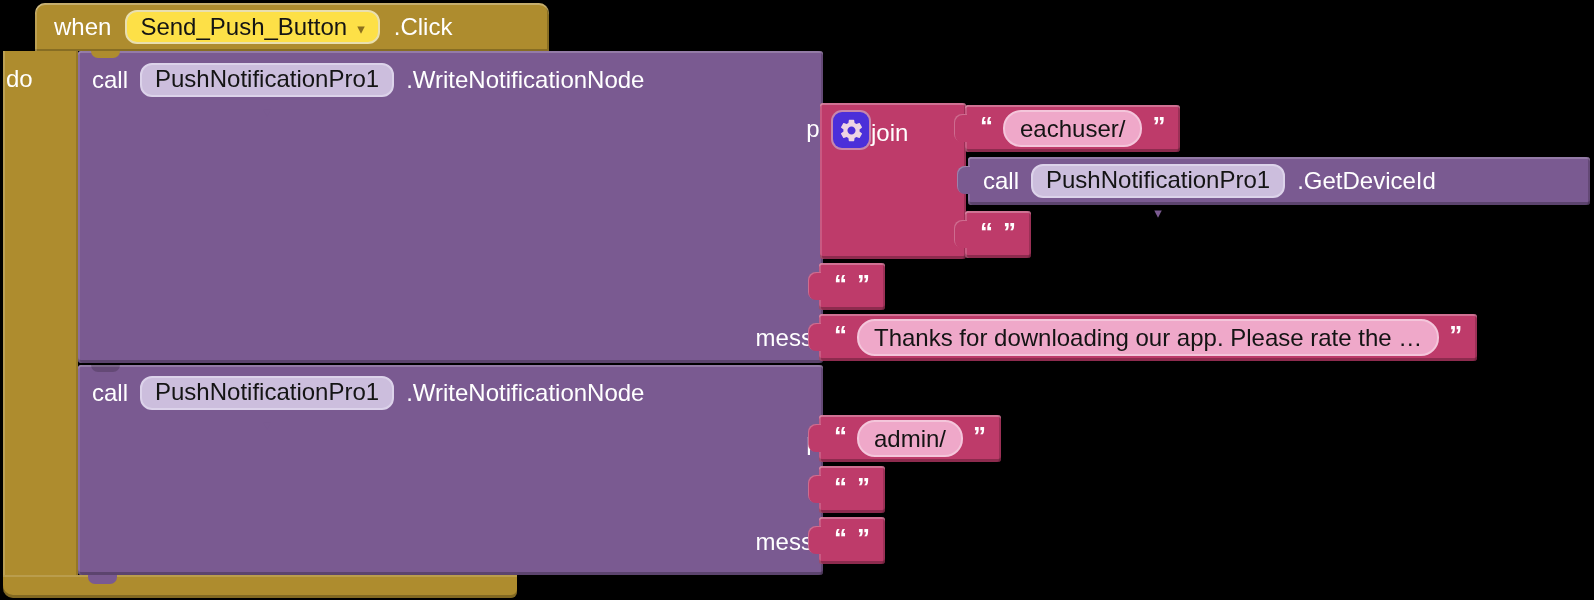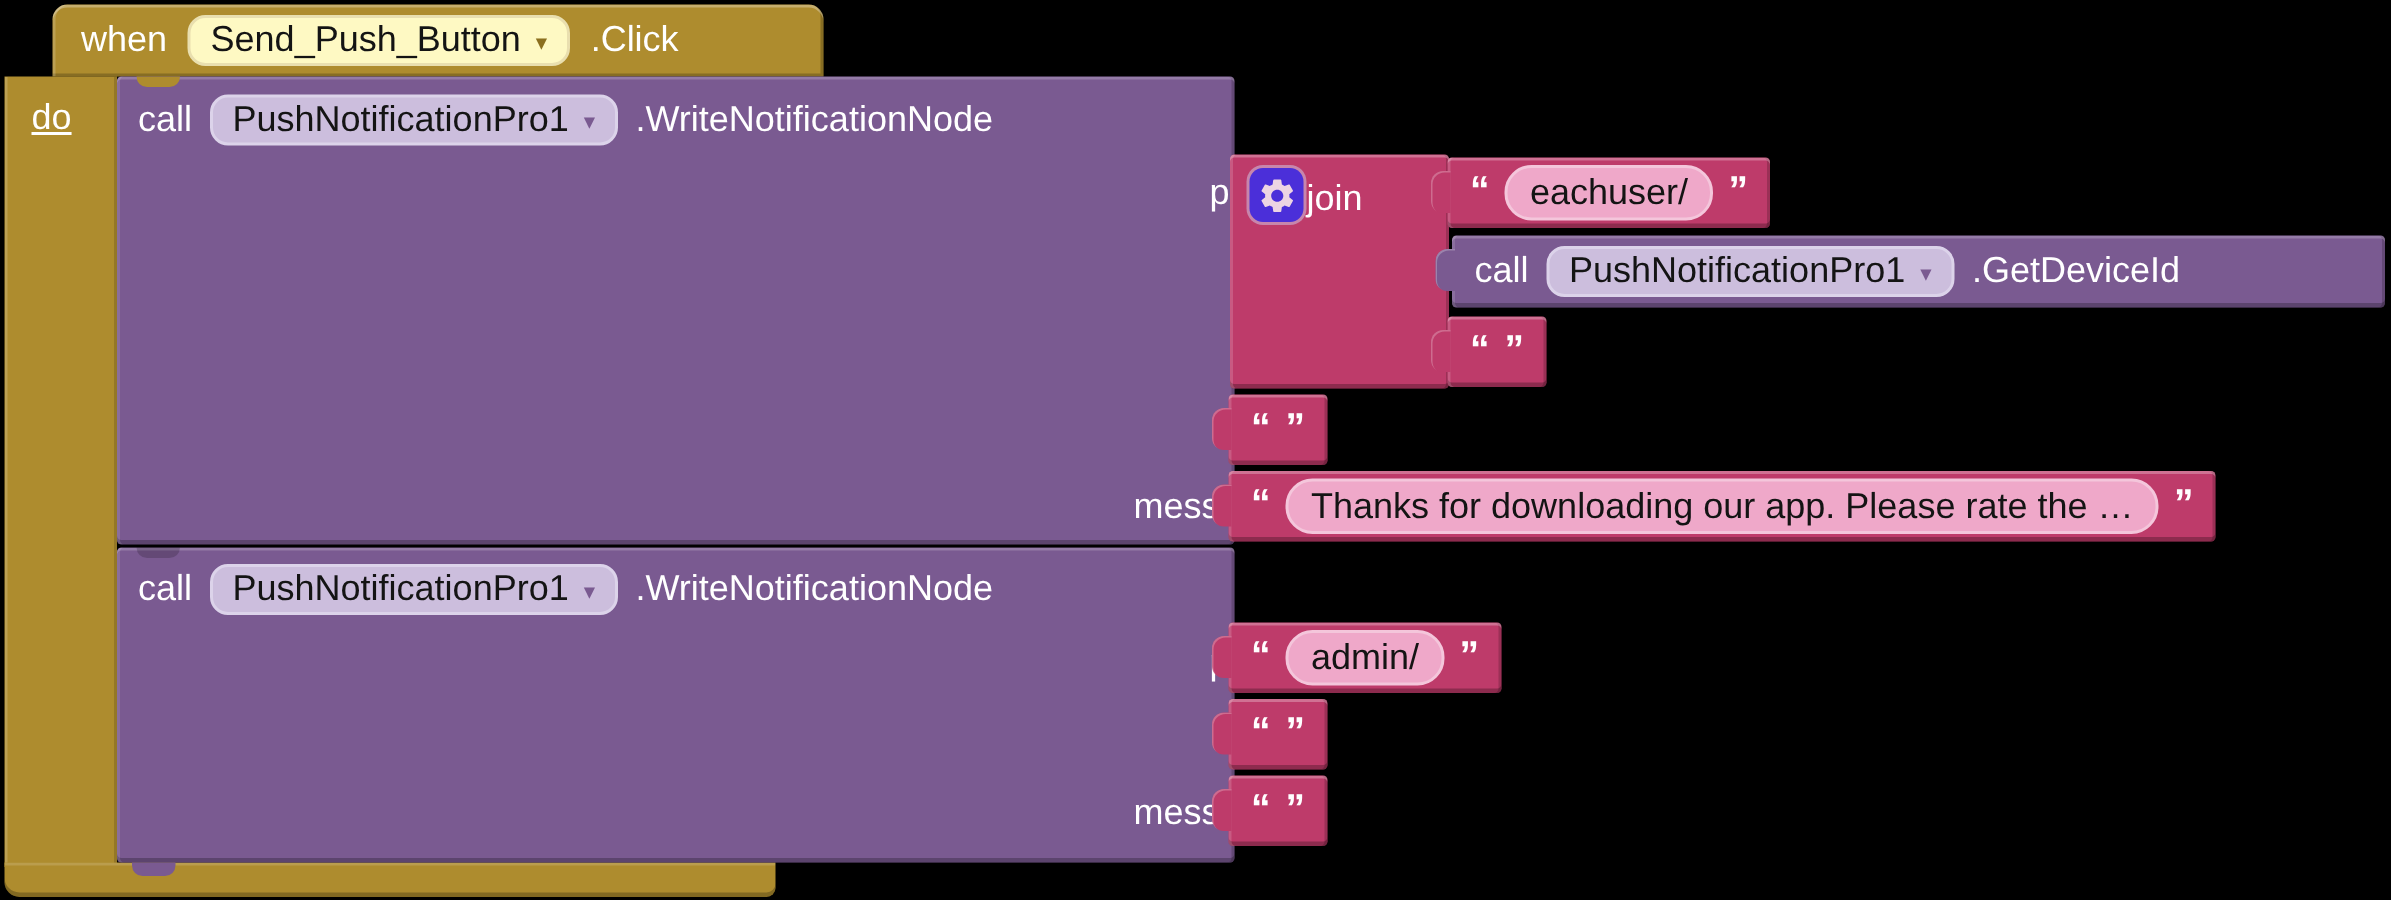--- a/index.html
+++ b/index.html
@@ -18,22 +18,22 @@
   .hl-purple { box-shadow: inset 0 2px 0 rgba(255,255,255,.20), inset 2px 0 0 rgba(255,255,255,.12), inset 0 -3px 0 rgba(0,0,0,.24), inset -2px 0 0 rgba(0,0,0,.18); }
   .hl-pink   { box-shadow: inset 0 2px 0 rgba(255,255,255,.28), inset 2px 0 0 rgba(255,255,255,.16), inset 0 -3px 0 rgba(0,0,0,.26), inset -2px 0 0 rgba(0,0,0,.18); }
 
   
   .wtext { color:#ffffff; font-size:24px; line-height:1.1; white-space:nowrap; }
   .quote { color:#ffffff; font-size:26px; font-weight:bold; line-height:1; transform:translateY(-3px); }
 
   
   .pill { display:inline-flex; align-items:center; gap:10px; height:34px; padding:0 13px;
           border-radius:12px; font-size:24px; color:#141414; white-space:nowrap; cursor:pointer; }
-  .pill-gold   { background:#fef9c3; border:2px solid #E9DFAF; }
-  .pill-purple { background:#CCBEDD; border:2px solid #DCD3EA; }
+  .pill-gold   { background:#fde047; border:2px solid #E9DFAF; }
+  .pill-purple { background:#CCBEDD; border:2px solid #DCD3EA;flex-direction:column; }
   .caret { font-size:15px; line-height:1; transform:translateY(1px); }
   .caret-gold   { color:#8B6F1E; }
   .caret-purple { color:#7A5A91; }
 
   
   .hrow { display:flex; align-items:center; gap:12px; }
 
   
   .vblock { position:absolute; display:flex; align-items:center; gap:10px; padding:0 15px; border-radius:3px; }
   .vblock::before { content:""; position:absolute; left:-11px; top:9px; width:13px; height:28px;
@@ -62,21 +62,21 @@
   <div class="abs gold hl-gold" style="left:3px; top:3px; width:514px; height:48px; border-radius:10px 10px 0 0; display:flex; align-items:center; gap:14px; padding-left:19px;margin-left:32px;">
     <span class="wtext">when</span>
     <span class="pill pill-gold">
       <span>Send_Push_Button</span>
       <span class="caret caret-gold">▾</span>
     </span>
     <span class="wtext">.Click</span>
   </div>
   <div class="abs gold" style="left:3px; top:51px; width:75px; height:527px; box-shadow: inset 2px 0 0 rgba(255,255,255,.18), inset -2px 0 0 rgba(0,0,0,.15);"></div>
   <div class="abs gold" style="left:3px; top:575px; width:514px; height:23px; border-radius:0 0 6px 10px; box-shadow: inset 0 -3px 0 rgba(0,0,0,.25), inset 0 2px 0 rgba(255,255,255,.15);"></div>
-  <span class="abs wtext" style="left:21px; top:66px;text-decoration:underline;">do</span>
+  <span class="abs wtext" style="left:6px; top:66px;">do</span>
 
   <div class="abs purple hl-purple" style="left:78px; top:51px; width:745px; height:312px; border-radius:3px;">
     <div class="hrow abs" style="left:14px; top:10px; height:38px;">
       <span class="wtext">call</span>
       <span class="pill pill-purple">
         <span>PushNotificationPro1</span>
         <span class="caret caret-purple">▾</span>
       </span>
       <span class="wtext">.WriteNotificationNode</span>
     </div>

